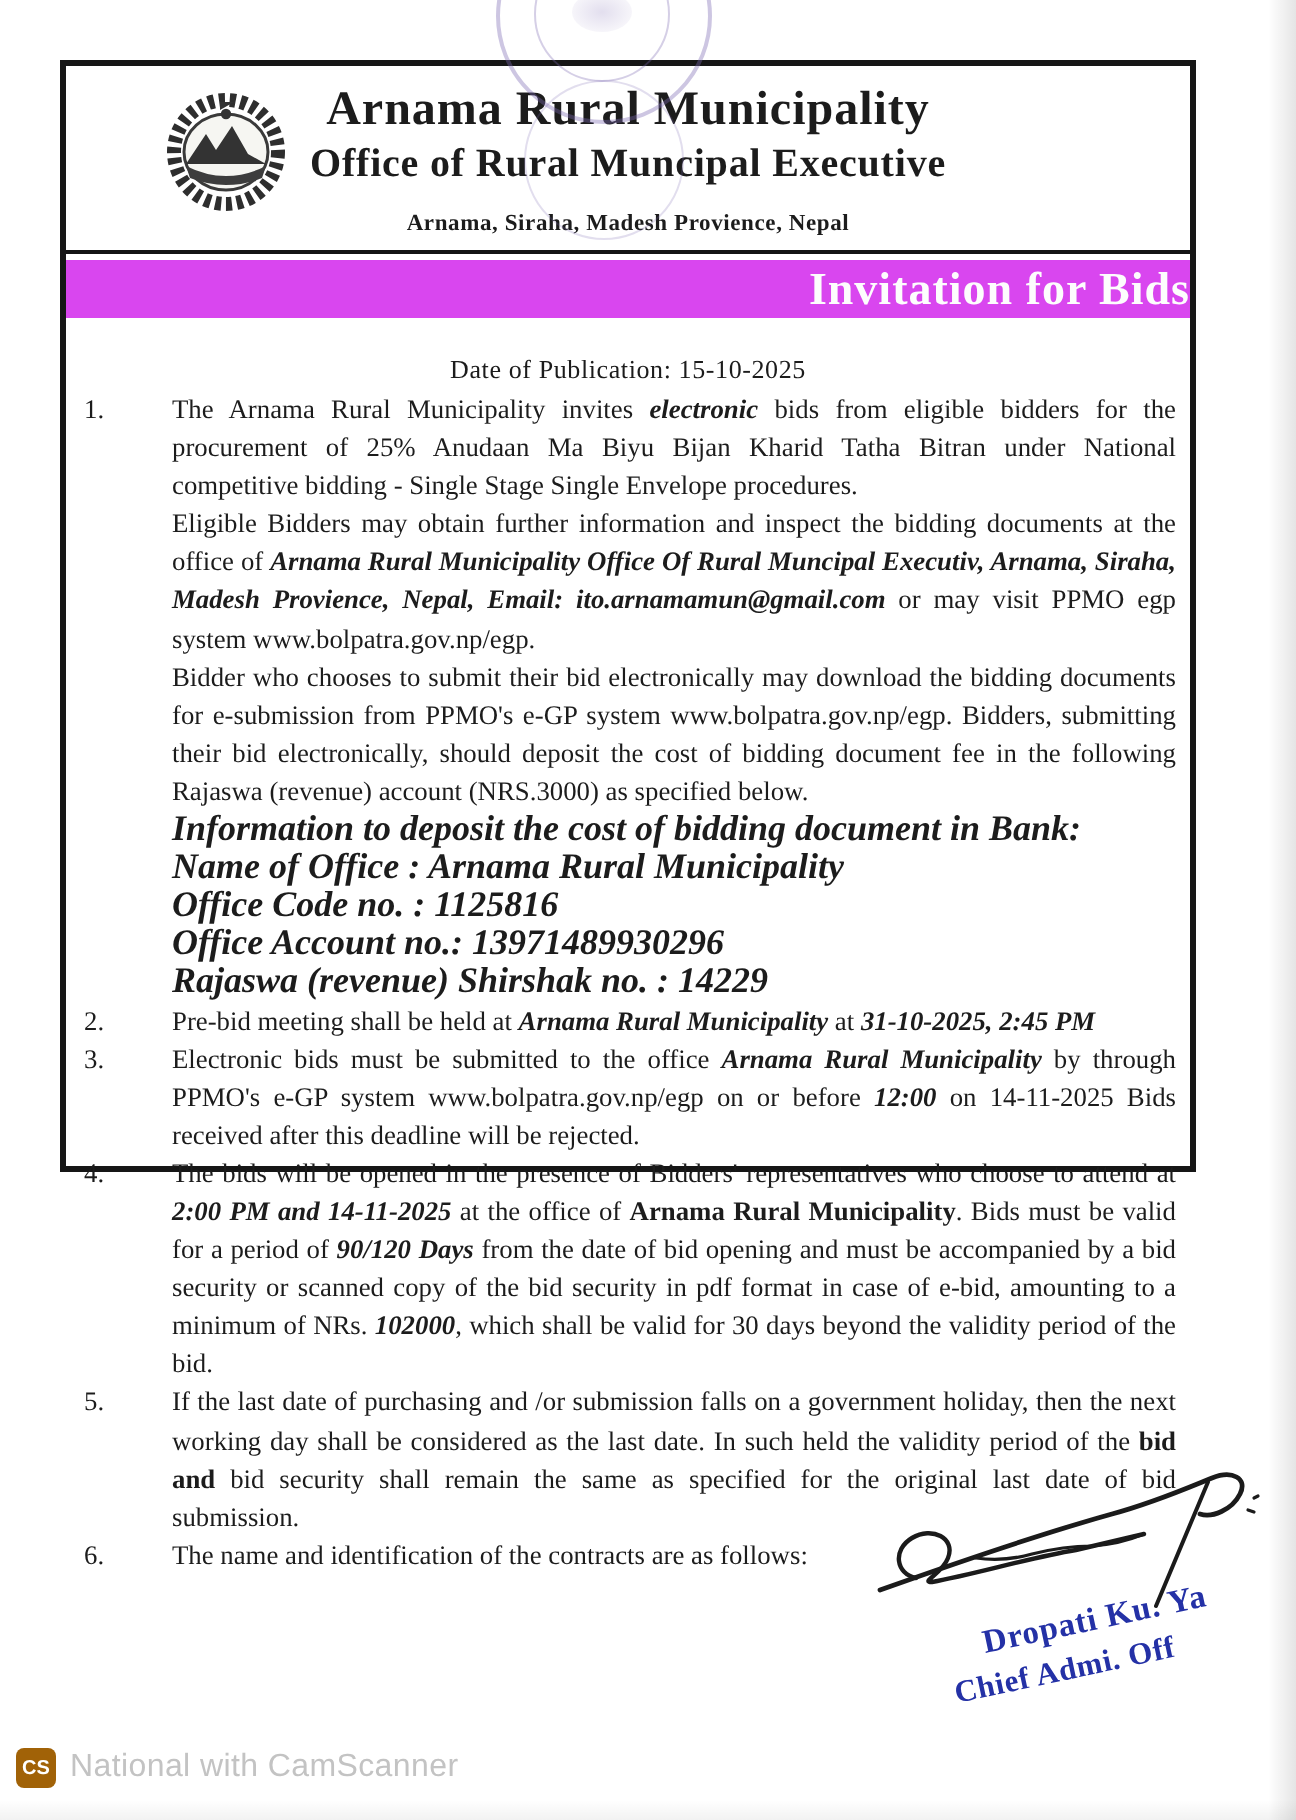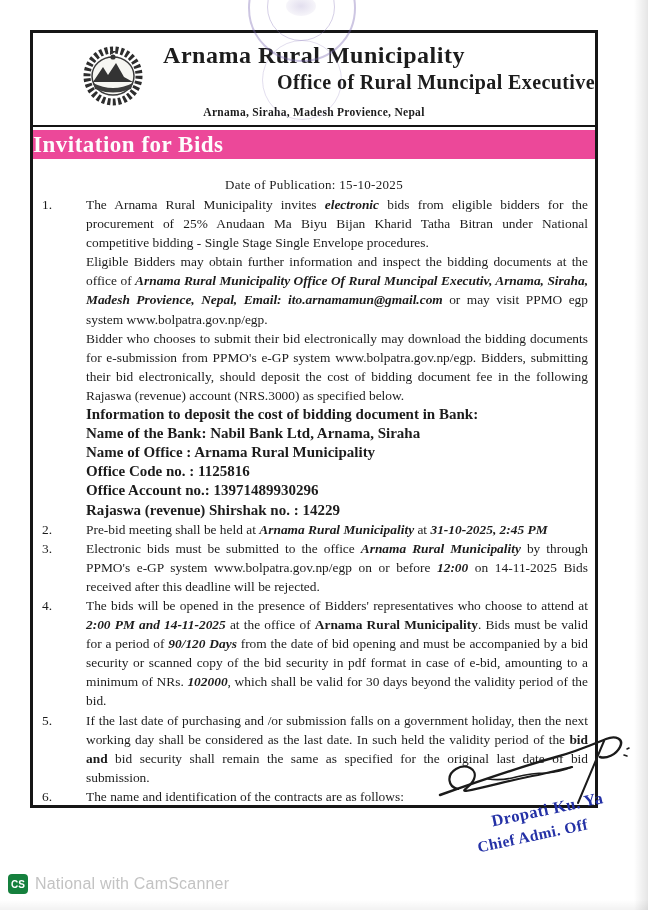--- a/index.html
+++ b/index.html
@@ -34,63 +34,63 @@
     border-radius:50%;
     background:radial-gradient(ellipse, rgba(124,106,178,0.22), rgba(124,106,178,0));
   }
   .stamp2{
     position:absolute;left:262px;top:40px;width:78px;height:78px;
     border:1.5px solid rgba(124,106,178,0.22);border-radius:50%;
     pointer-events:none;z-index:5;
   }
   
   .frame{
-    position:absolute;left:30px;top:30px;width:568px;height:778px;
+    position:absolute;left:30px;top:30px;width:568px;height:556px;
     box-sizing:border-box;border:3px solid #161616;
     background:transparent;
   }
   .header{position:relative;text-align:center;padding-top:9px;}
   .emblem{position:absolute;left:44px;top:10px;width:72px;height:66px;}
   .h-title{font-size:24px;font-weight:bold;letter-spacing:0.5px;line-height:27px;}
-  .h-sub{font-size:20px;font-weight:bold;letter-spacing:0.4px;line-height:23px;margin-top:2px;text-align:right;}
+  .h-sub{font-size:20px;font-weight:bold;letter-spacing:0.4px;line-height:23px;margin-top:2px;}
   .h-addr{font-size:11.5px;font-weight:bold;letter-spacing:0.3px;line-height:14px;margin-top:11px;}
   .h-rule{border:0;border-top:2px solid #141414;margin:6px 0 3px 0;}
   .banner{
-    background:#ec4899;color:#fdfdfd;text-align:left;
+    background:#d946ef;color:#fdfdfd;text-align:right;
     height:29px;line-height:29px;font-size:23px;font-weight:bold;letter-spacing:0.5px;
   }
   .pub-date{text-align:center;font-size:13px;letter-spacing:0.3px;margin-top:18px;line-height:16px;}
   .bid-no{text-align:center;font-size:13.6px;font-weight:bold;margin-top:1px;line-height:17px;}
   .list{margin:2px 4px 0 6px;}
   .li{display:flex;}
   .num{flex:0 0 30px;font-size:13.4px;line-height:19.1px;padding-left:3px;box-sizing:border-box;}
   .txt{flex:1;text-align:justify;padding-right:3px;margin-left:17px;}
   .t{margin:0;font-size:13.4px;line-height:19.1px;}
   .bi{font-weight:bold;font-style:italic;}
   .b{font-weight:bold;}
   .bank{font-weight:bold;}
-  .bank div{font-size:15px;line-height:19.1px;text-align:left;}
+  .bank div{font-size:18px;line-height:19.1px;text-align:left;font-style:italic;}
   
   .sig{position:absolute;left:428px;top:733px;width:210px;height:130px;z-index:6;}
   .sig svg{position:absolute;left:0;top:0;}
   .sig-name{
     position:absolute;left:62px;top:63px;width:150px;
     color:#2431a6;font-size:16.5px;font-weight:bold;
     transform:rotate(-12deg);letter-spacing:0.5px;white-space:nowrap;
     font-family:"Liberation Serif", serif;
   }
   .sig-role{
     position:absolute;left:48px;top:90px;width:150px;
     color:#2431a6;font-size:15.5px;font-weight:bold;
     transform:rotate(-12deg);letter-spacing:0.4px;white-space:nowrap;
   }
   
   .footer{position:absolute;left:8px;top:874px;display:flex;align-items:center;gap:7px;}
   .cs-badge{
-    width:20px;height:20px;border-radius:4px;background:#15803d;
+    width:20px;height:20px;border-radius:4px;background:#a16207;
     color:#ffffff;font-family:"Liberation Sans", sans-serif;
     font-size:10px;font-weight:bold;display:flex;align-items:center;justify-content:center;
   }
   .cs-label{
     color:#c3c3c3;font-family:"Liberation Sans", sans-serif;
     font-size:16px;letter-spacing:0.2px;
   }
 </style>
 </head>
 <body>
@@ -126,21 +126,20 @@
   <div class="list">
 
     <div class="li">
       <div class="num">1.</div>
       <div class="txt">
         <p class="t"><span>The Arnama Rural Municipality invites </span><span class="bi">electronic</span><span> bids from eligible bidders for the procurement of 25% Anudaan Ma Biyu Bijan Kharid Tatha Bitran under National competitive bidding - Single Stage Single Envelope procedures.</span></p>
         <p class="t"><span>Eligible Bidders may obtain further information and inspect the bidding documents at the office of </span><span class="bi">Arnama Rural Municipality Office Of Rural Muncipal Executiv, Arnama, Siraha, Madesh Provience, Nepal, Email: ito.arnamamun@gmail.com</span><span> or may visit PPMO egp system www.bolpatra.gov.np/egp.</span></p>
         <p class="t"><span>Bidder who chooses to submit their bid electronically may download the bidding documents for e-submission from PPMO's e-GP system www.bolpatra.gov.np/egp. Bidders, submitting their bid electronically, should deposit the cost of bidding document fee in the following Rajaswa (revenue) account (NRS.3000) as specified below.</span></p>
         <div class="bank">
           <div>Information to deposit the cost of bidding document in Bank:</div>
-          <div>Name of the Bank: Nabil Bank Ltd, Arnama, Siraha</div>
           <div>Name of Office : Arnama Rural Municipality</div>
           <div>Office Code no. : 1125816</div>
           <div>Office Account no.: 13971489930296</div>
           <div>Rajaswa (revenue) Shirshak no. : 14229</div>
         </div>
       </div>
     </div>
 
     <div class="li">
       <div class="num">2.</div>

